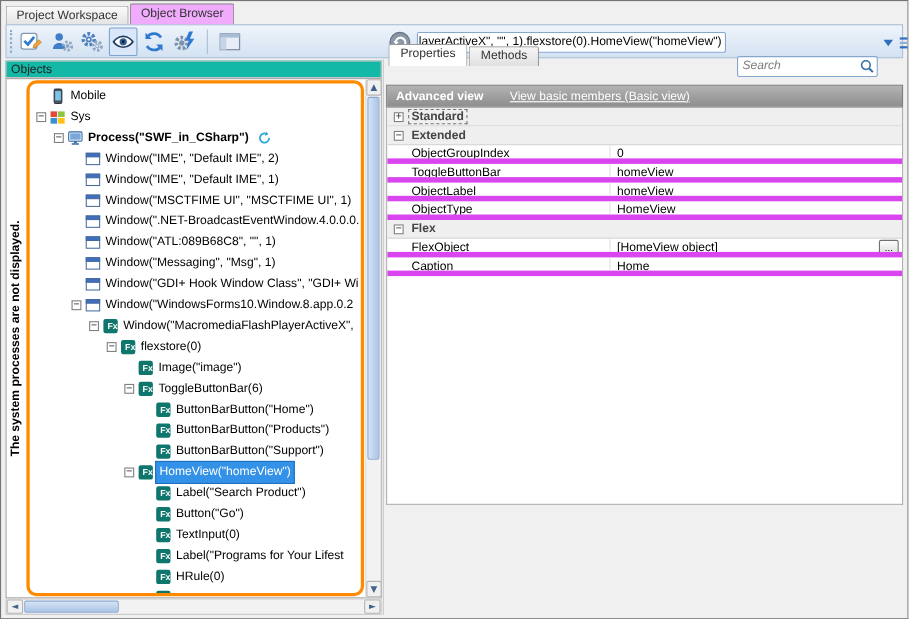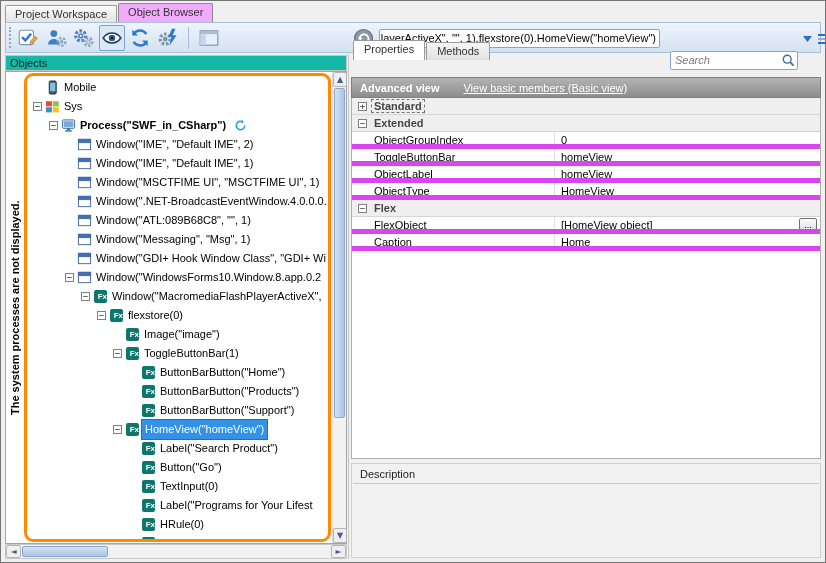--- a/index.html
+++ b/index.html
@@ -356,21 +356,21 @@
             </span>
             <span class="nlabel">Image("image")</span>
           </div>
           <div class="trow" style="padding-left: 84px;">
             <span class="expslot">
               <span class="expbox">−</span>
             </span>
             <span class="nicon">
               <span class="fxbox">Fx</span>
             </span>
-            <span class="nlabel">ToggleButtonBar(1)</span>
+            <span class="nlabel">ToggleButtonBar(6)</span>
           </div>
           <div class="trow" style="padding-left: 100px;">
             <span class="expslot"></span>
             <span class="nicon">
               <span class="fxbox">Fx</span>
             </span>
             <span class="nlabel">ButtonBarButton("Home")</span>
           </div>
           <div class="trow" style="padding-left: 100px;">
             <span class="expslot"></span>
@@ -504,18 +504,14 @@
       <div class="prow">
         <div class="pkey">FlexObject</div>
         <div class="pval"><span>[HomeView object]</span><button class="dots">...</button></div>
       </div>
       <div class="prow">
         <div class="pkey">Caption</div>
         <div class="pval"><span>Home</span></div>
       </div>
     </div>
 
-  <div class="descpanel">
-    <div class="desclbl">Description</div>
-    <div class="descline"></div>
-  </div>
 
 </div>
 
 </body></html>

